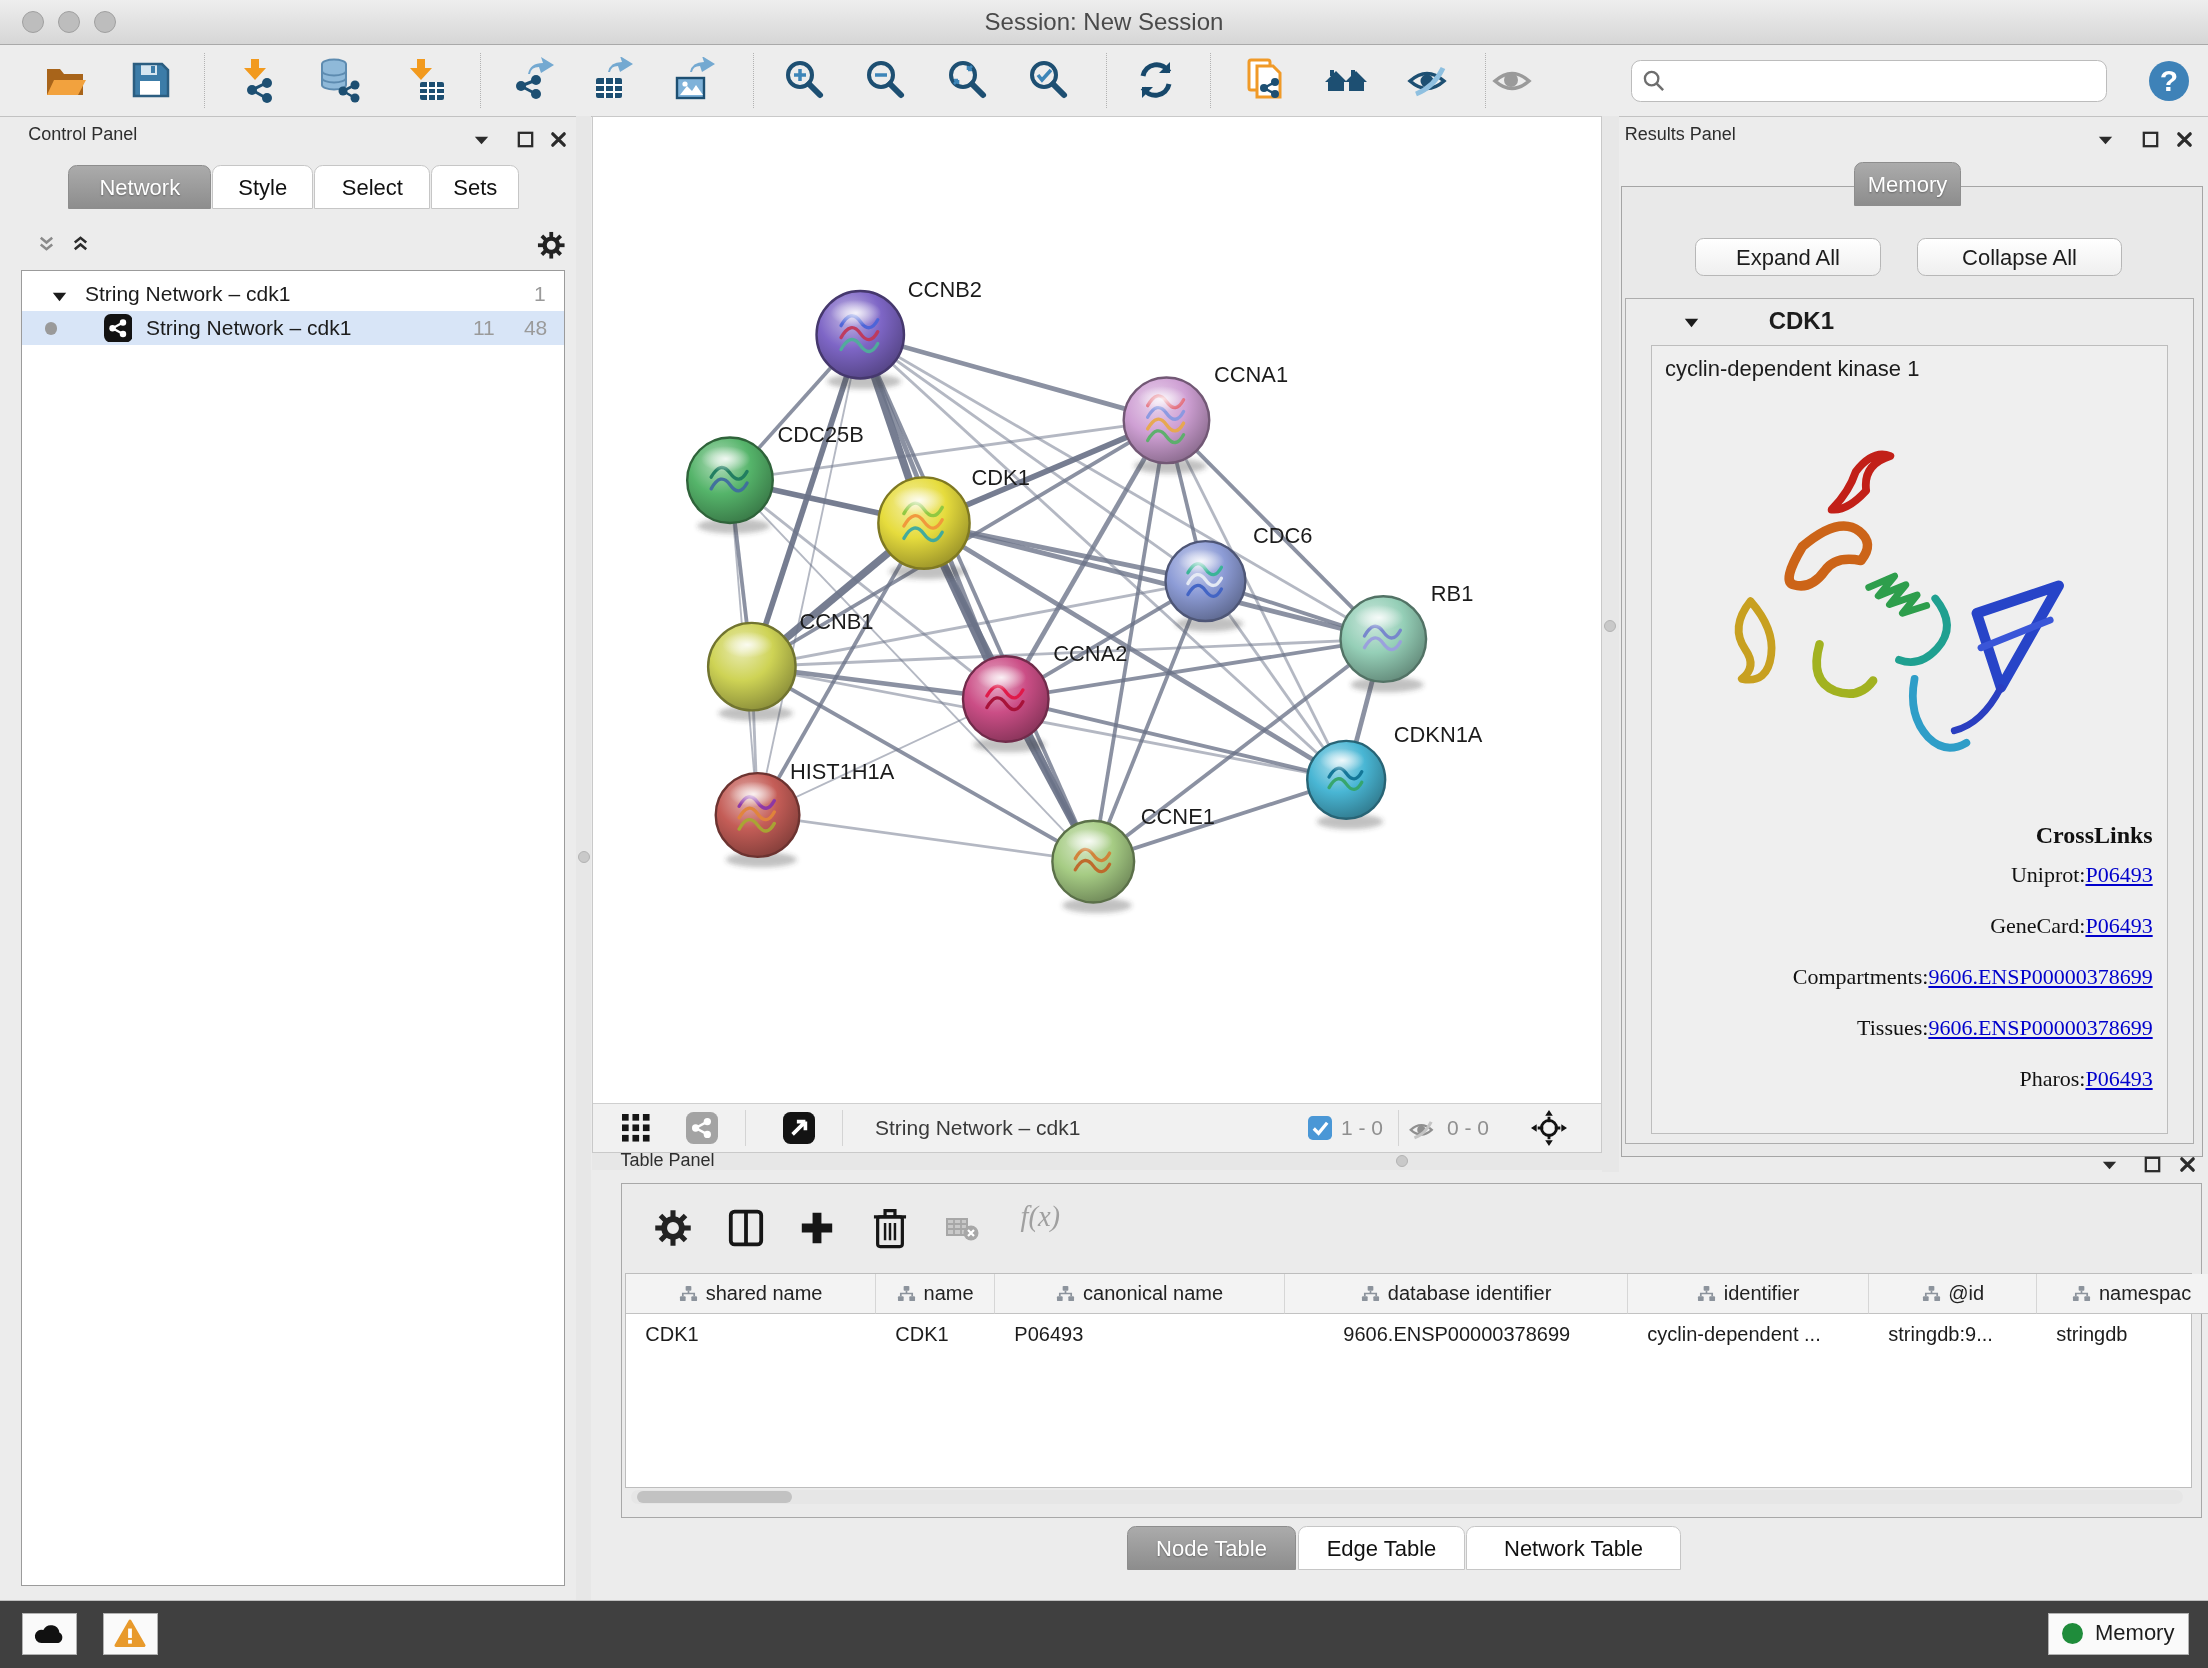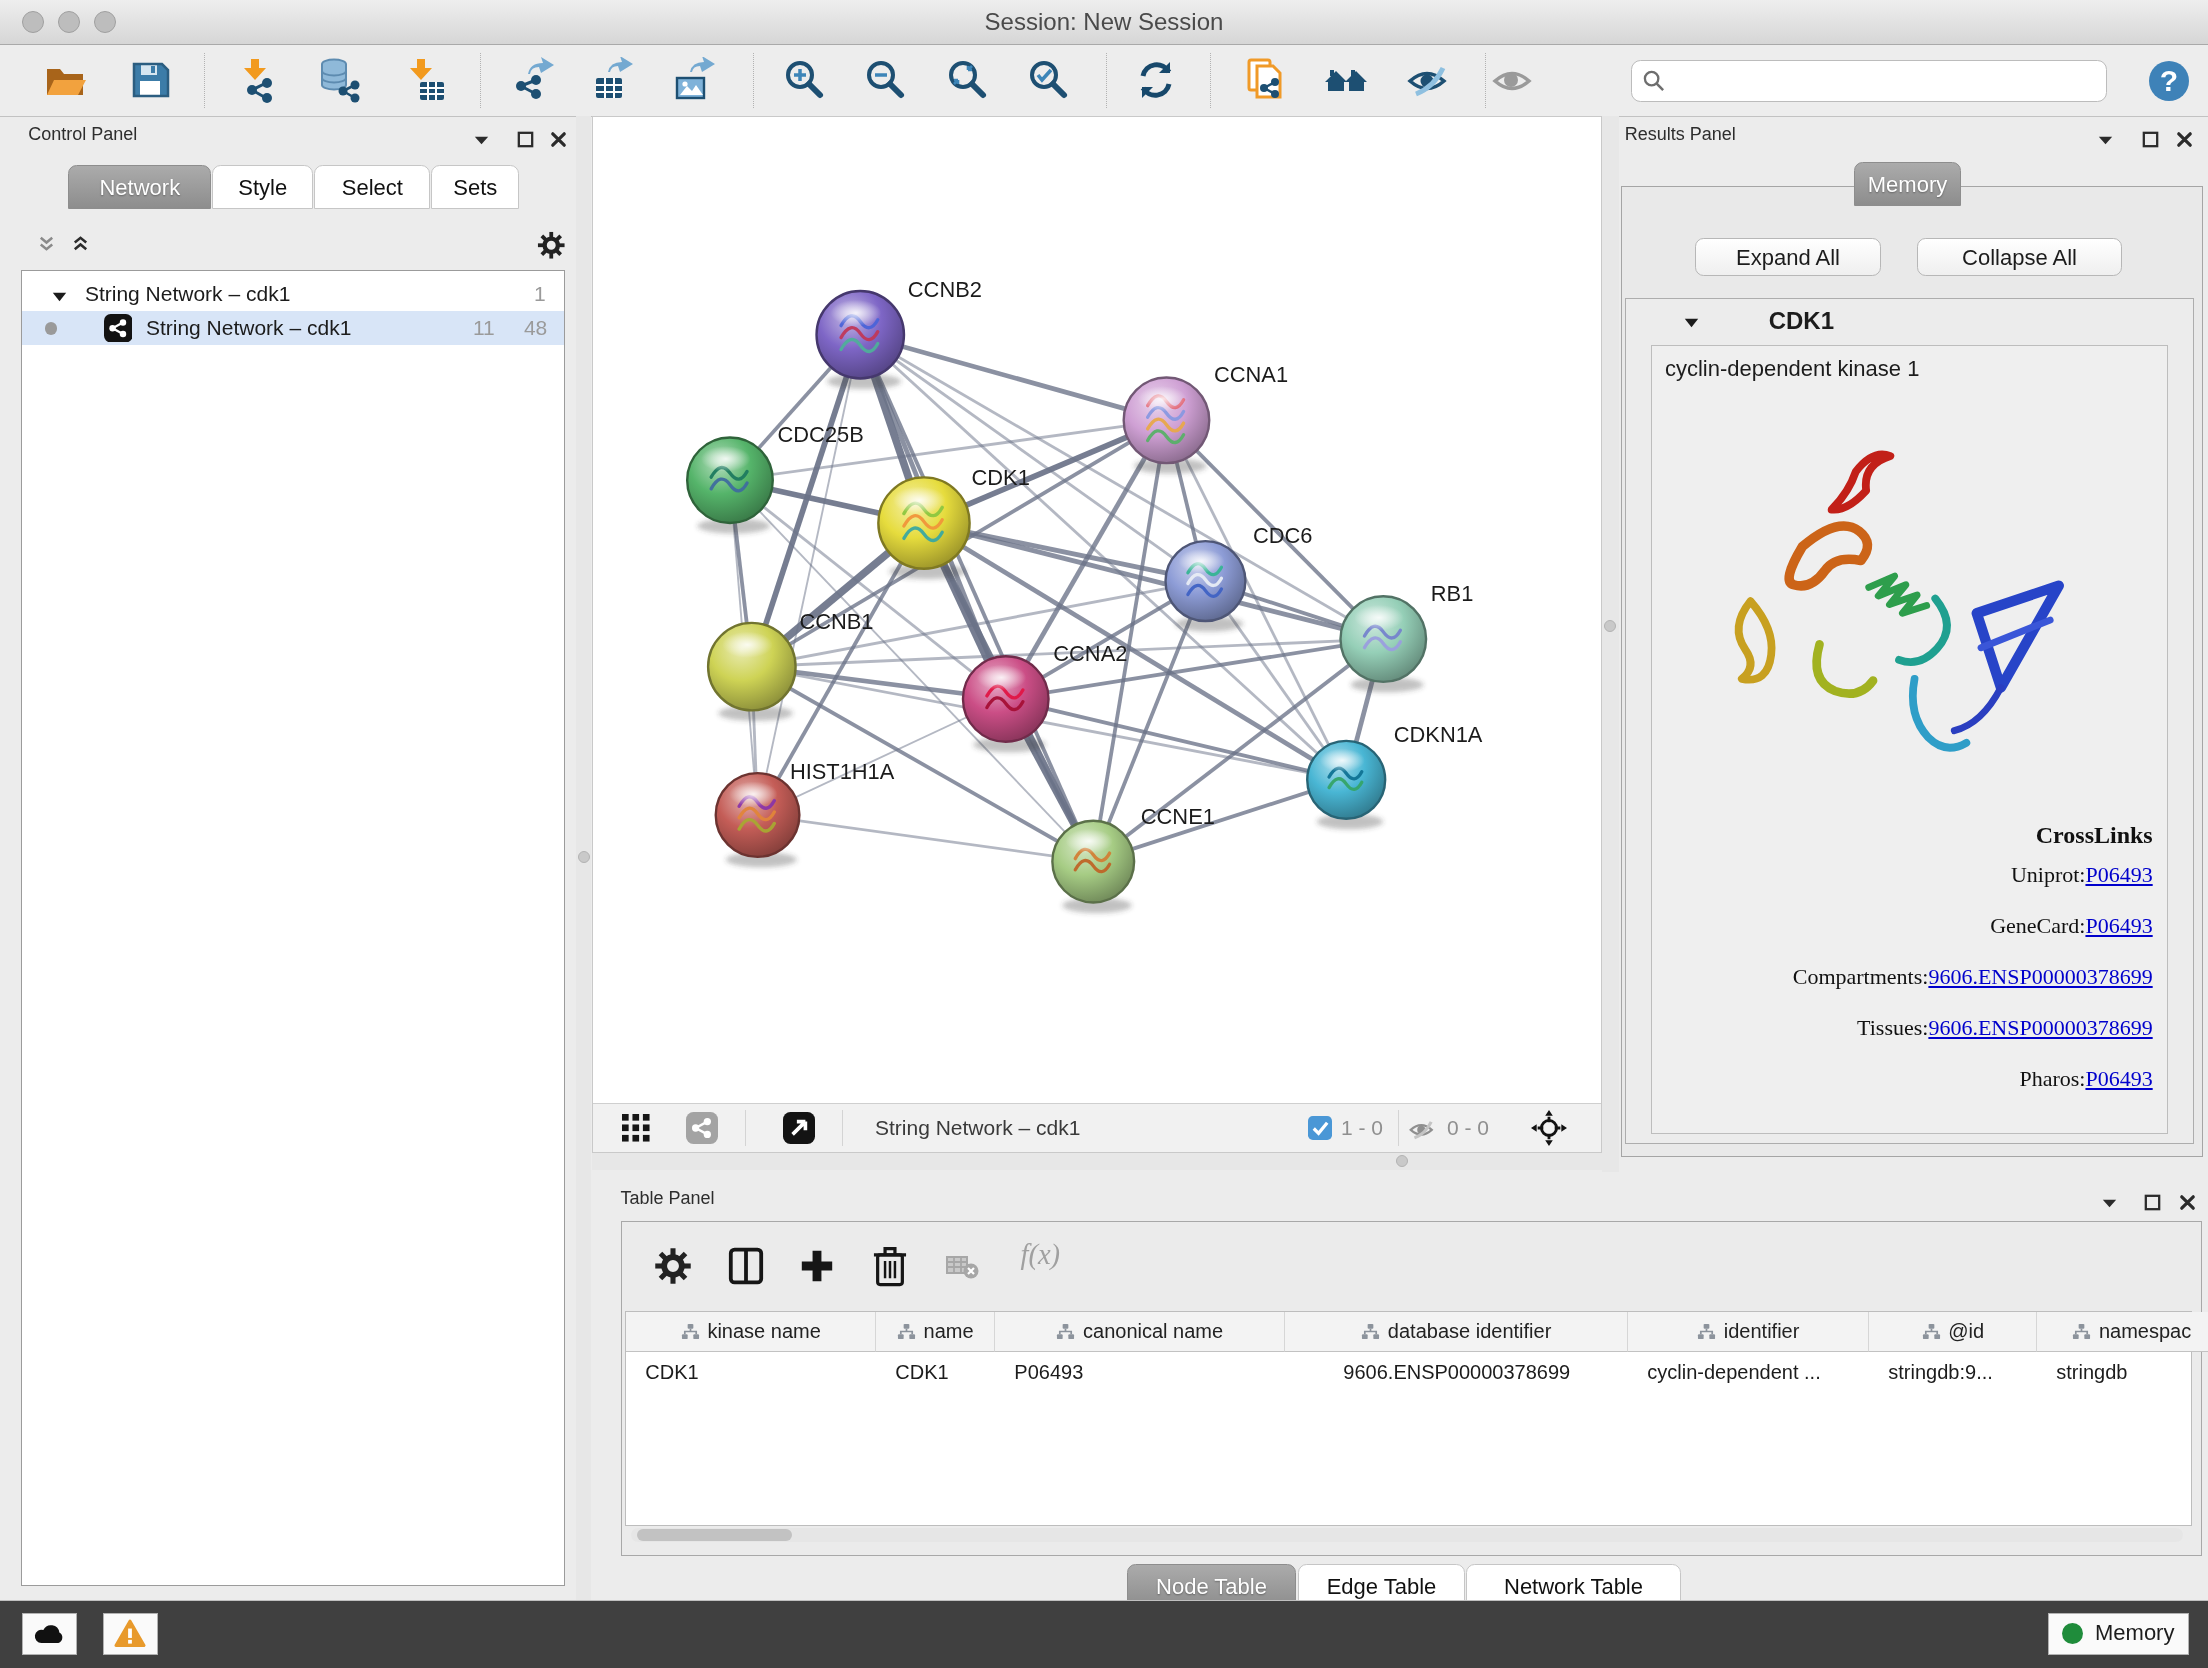--- a/index.html
+++ b/index.html
@@ -57,21 +57,21 @@
     border:1px solid #b7b7b7;border-radius:8.6px;font-size:22px;text-align:center;line-height:38px;
     cursor:pointer;box-sizing:border-box;}
   .rp-section{position:absolute;left:5.7px;top:182px;width:569px;height:846px;background:#ececec;
     border:1.9px solid #adadad;box-sizing:border-box;}
   .rp-body{position:absolute;left:25px;top:46px;width:517px;height:789px;background:#efefef;
     border:1px solid #bdbdbd;box-sizing:border-box;}
   .xl{font-family:"Liberation Serif",serif;font-size:22px;color:#111;text-align:right;}
   .xl-row{position:relative;height:51px;line-height:51px;}
   .xl-row a{color:#0000cc;text-decoration:underline;cursor:pointer;}
   
-  .table-panel{position:absolute;left:592px;top:1184px;width:1617px;height:430px;}
+  .table-panel{position:absolute;left:592px;top:1146px;width:1617px;height:430px;}
   .tp-box{position:absolute;left:28.5px;top:37px;width:1581px;height:335px;background:#ebebeb;
     border:1.9px solid #a8a8a8;box-sizing:border-box;}
   .tp-icon{position:absolute;top:23px;width:38px;height:42px;cursor:pointer;}
   .tp-icon svg{width:100%;height:100%;}
   .tbl{position:absolute;left:3.8px;top:89px;width:1567px;height:215px;background:#fff;
     border:1px solid #bdbdbd;display:grid;grid-template-rows:40px 40px 1fr;box-sizing:border-box;}
   .tbl-row{display:grid;}
   .th{display:flex;align-items:center;justify-content:center;gap:7.6px;font-size:20px;color:#222;
     background:#f3f3f3;border-right:1px solid #d6d6d6;border-bottom:1.9px solid #c2c2c2;
     overflow:hidden;white-space:nowrap;cursor:pointer;}
@@ -733,21 +733,21 @@
         <div class="tbl-row" id="tbl-head" style="grid-template-columns: 250px 119px 290px 343px 241px 168px 190px;">
             <div class="th">
               <svg viewBox="0 0 20 20" style="width:19px;height:19px;flex:none">
                 <g fill="#8c939c">
                   <rect x="7" y="2" width="6" height="5" rx="1"></rect>
                   <rect x="1" y="13" width="6" height="5" rx="1"></rect>
                   <rect x="13" y="13" width="6" height="5" rx="1"></rect>
                   <path d="M10 7v3M4 13v-3h12v3" stroke="#8c939c" stroke-width="1.8" fill="none"></path>
                 </g>
               </svg>
-              <span>kinase name</span>
+              <span>shared name</span>
             </div>
             <div class="th">
               <svg viewBox="0 0 20 20" style="width:19px;height:19px;flex:none">
                 <g fill="#8c939c">
                   <rect x="7" y="2" width="6" height="5" rx="1"></rect>
                   <rect x="1" y="13" width="6" height="5" rx="1"></rect>
                   <rect x="13" y="13" width="6" height="5" rx="1"></rect>
                   <path d="M10 7v3M4 13v-3h12v3" stroke="#8c939c" stroke-width="1.8" fill="none"></path>
                 </g>
               </svg>

